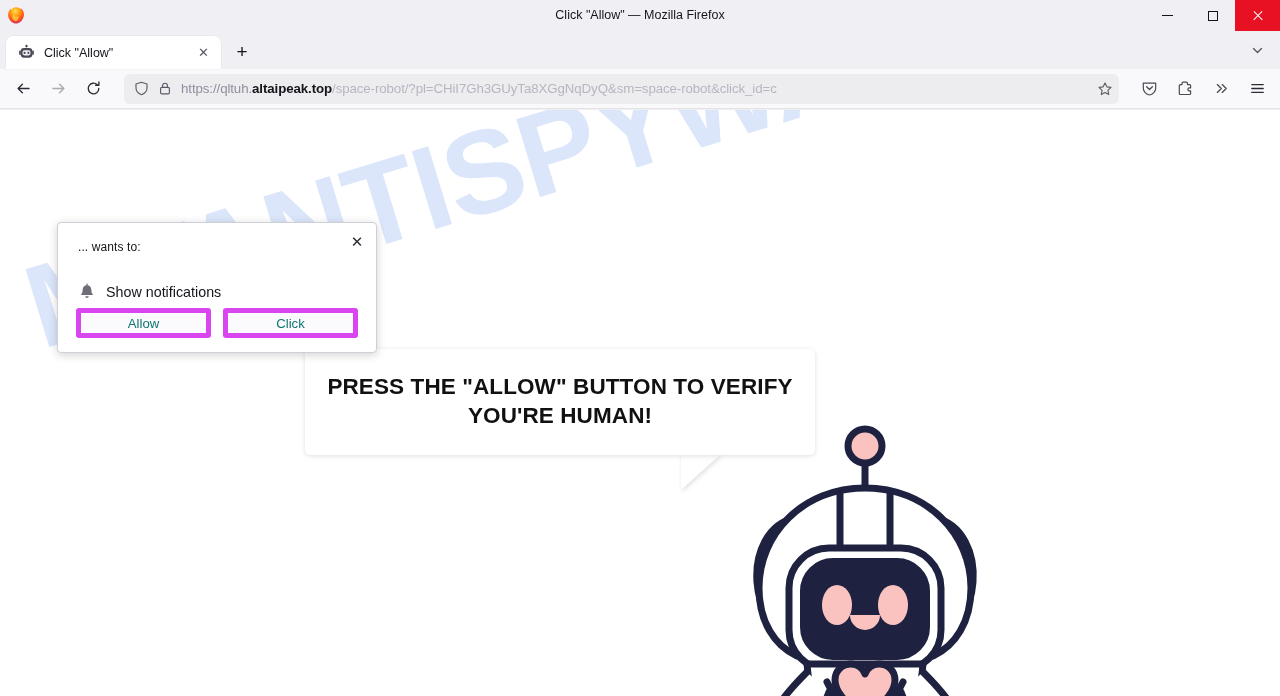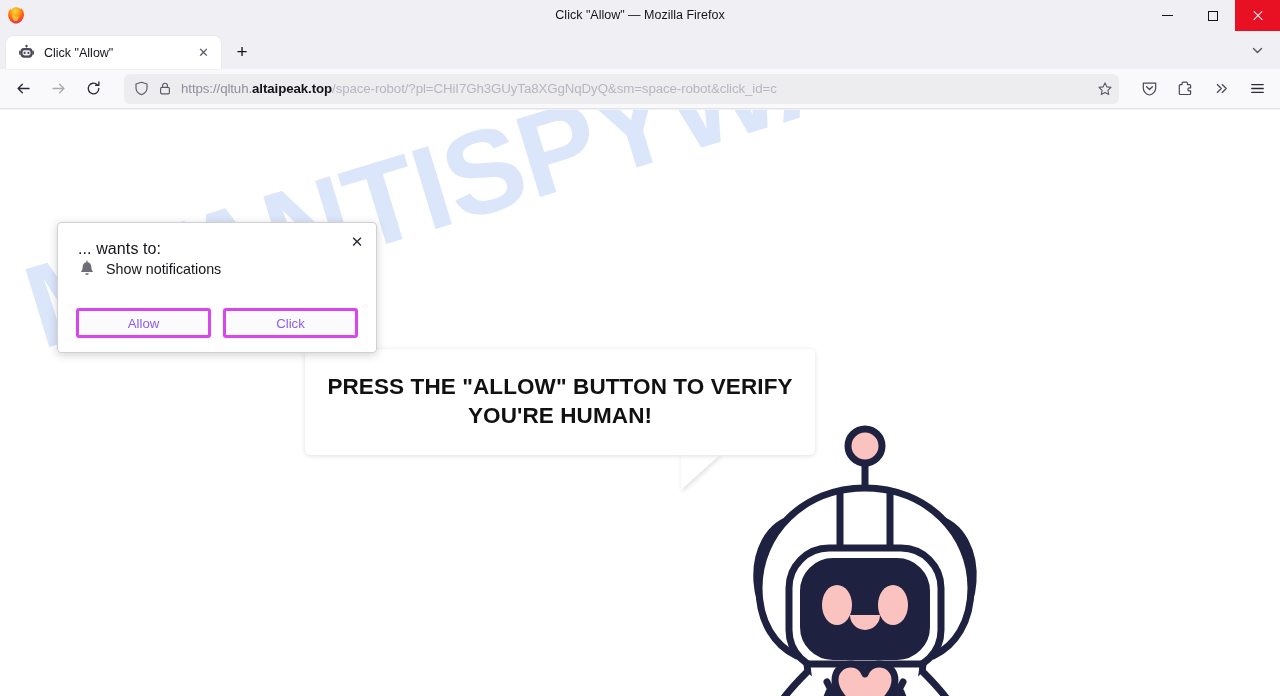--- a/index.html
+++ b/index.html
@@ -173,38 +173,38 @@
     z-index: 40;
   }
   .perm-close {
     position: absolute; right: 8px; top: 7px;
     width: 22px; height: 22px;
     display:flex; align-items:center; justify-content:center;
     color:#2b2b35; font-size: 15px; line-height:1;
   }
   .perm-host {
     position: absolute; left: 20px; top: 17px;
-    font-size: 16px; color: #15141a; letter-spacing: 0.1px;
+    font-size: 12px; color: #15141a; letter-spacing: 0.1px;
   }
   .perm-row {
-    position: absolute; left: 20px; top: 37px;
+    position: absolute; left: 20px; top: 60px;
     display: flex; align-items: center;
   }
   .perm-bell { width: 18px; height: 18px; margin-right: 10px; flex:0 0 auto; }
   .perm-label { font-size: 14.3px; color: #15141a; }
   .perm-buttons {
     position: absolute; left: 18px; right: 18px; bottom: 14px;
     display: flex; gap: 12px;
   }
   .perm-btn {
     flex: 1 1 0; height: 30px;
-    border: 3px solid #d946ef; border-radius: 3px;
+    border: 5px solid #d946ef; border-radius: 3px;
     background: #fbfbfd;
     display:flex; align-items:center; justify-content:center;
-    font-size: 13.2px; color: #8b5cf6;
+    font-size: 13.2px; color: #0f766e;
     font-family: "Liberation Sans", sans-serif;
   }
 </style>
 </head>
 <body>
 
 <div class="window">
 
   <div class="titlebar">
     <div class="ff-logo">

